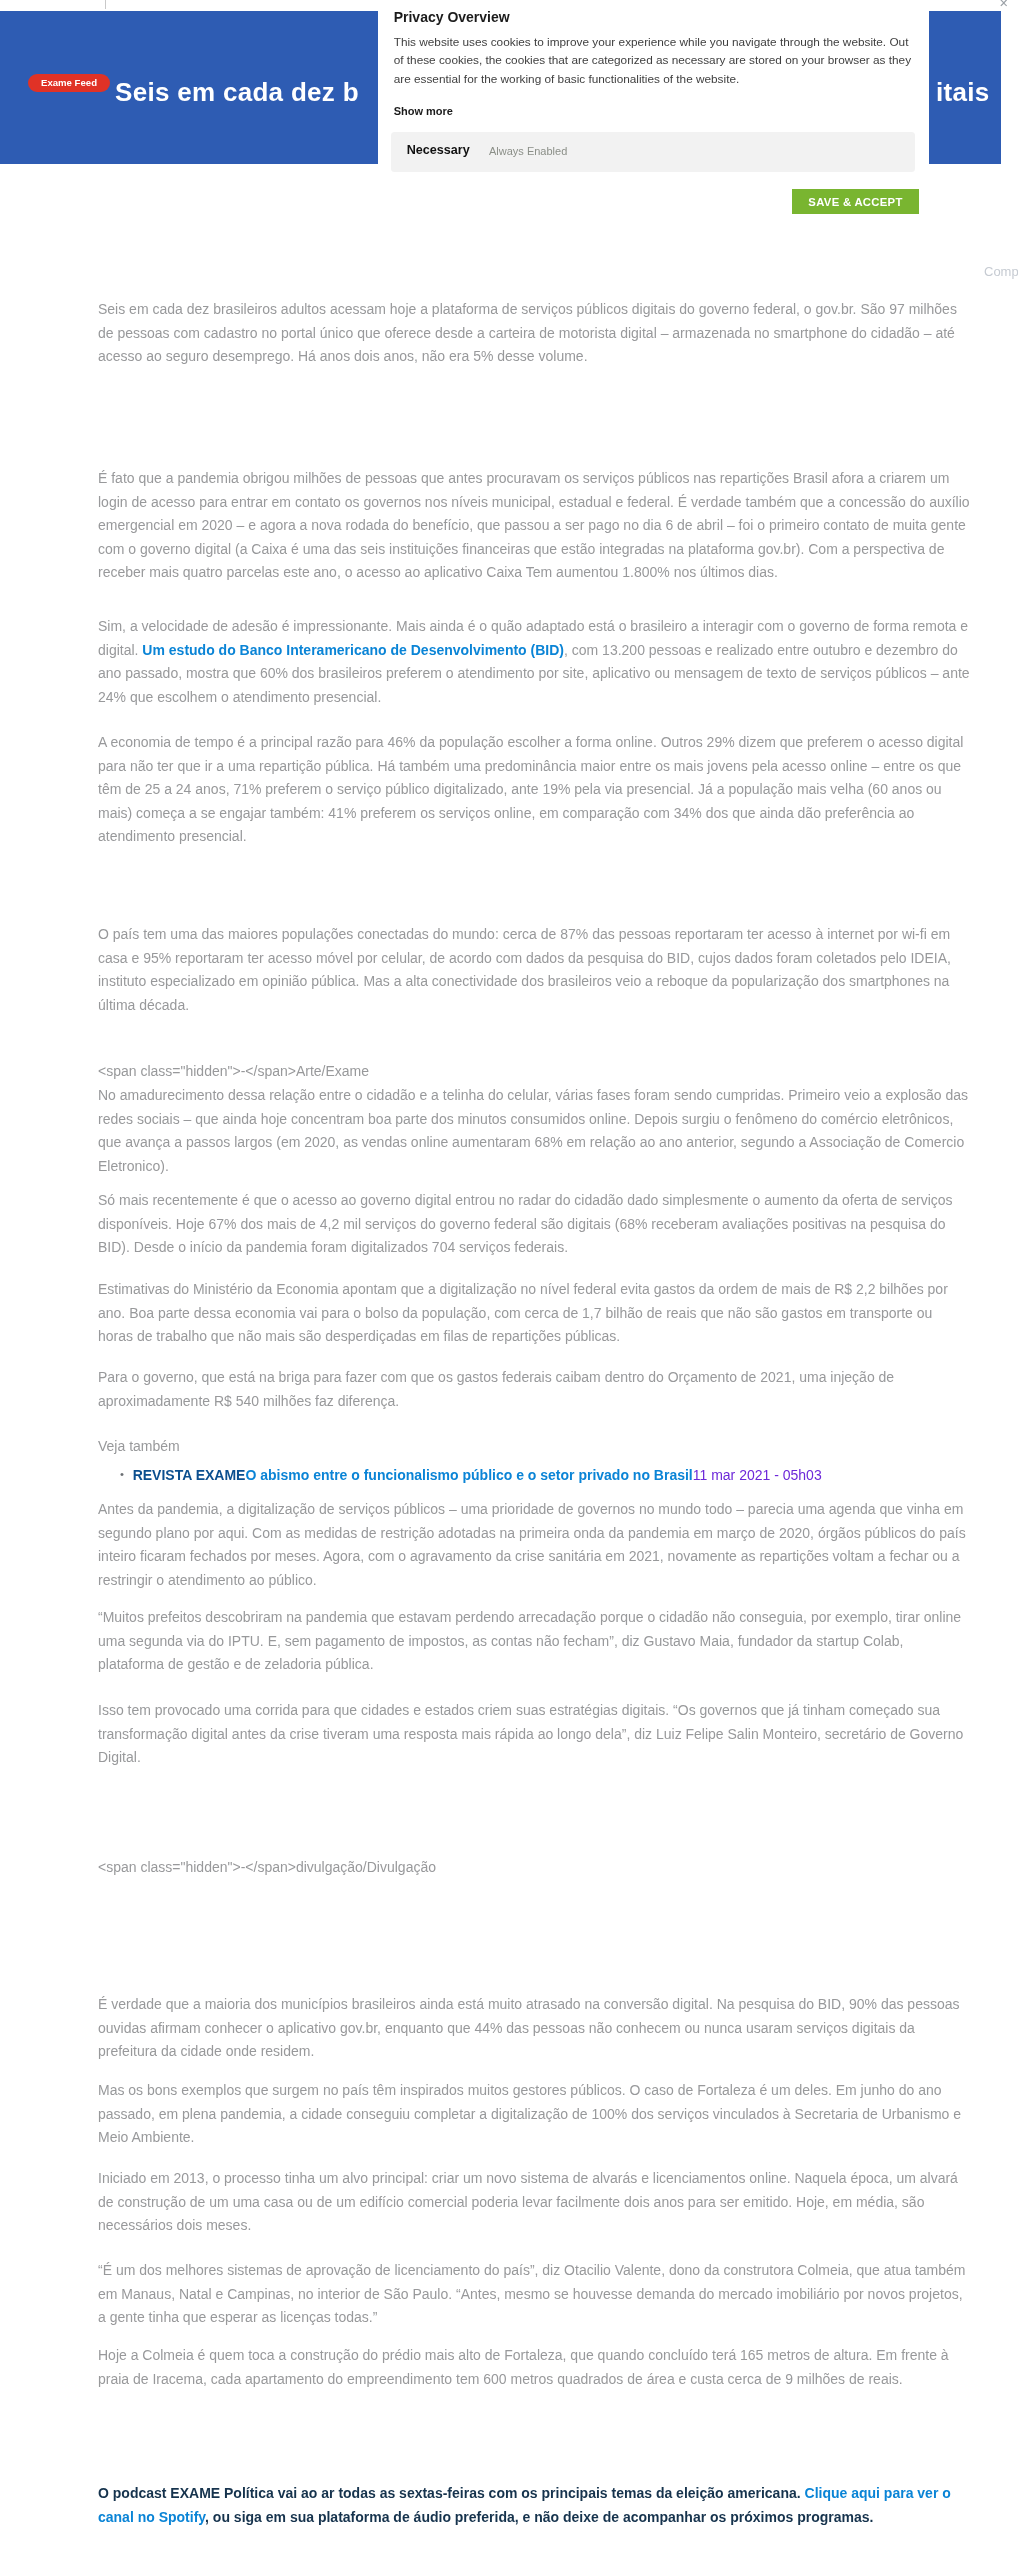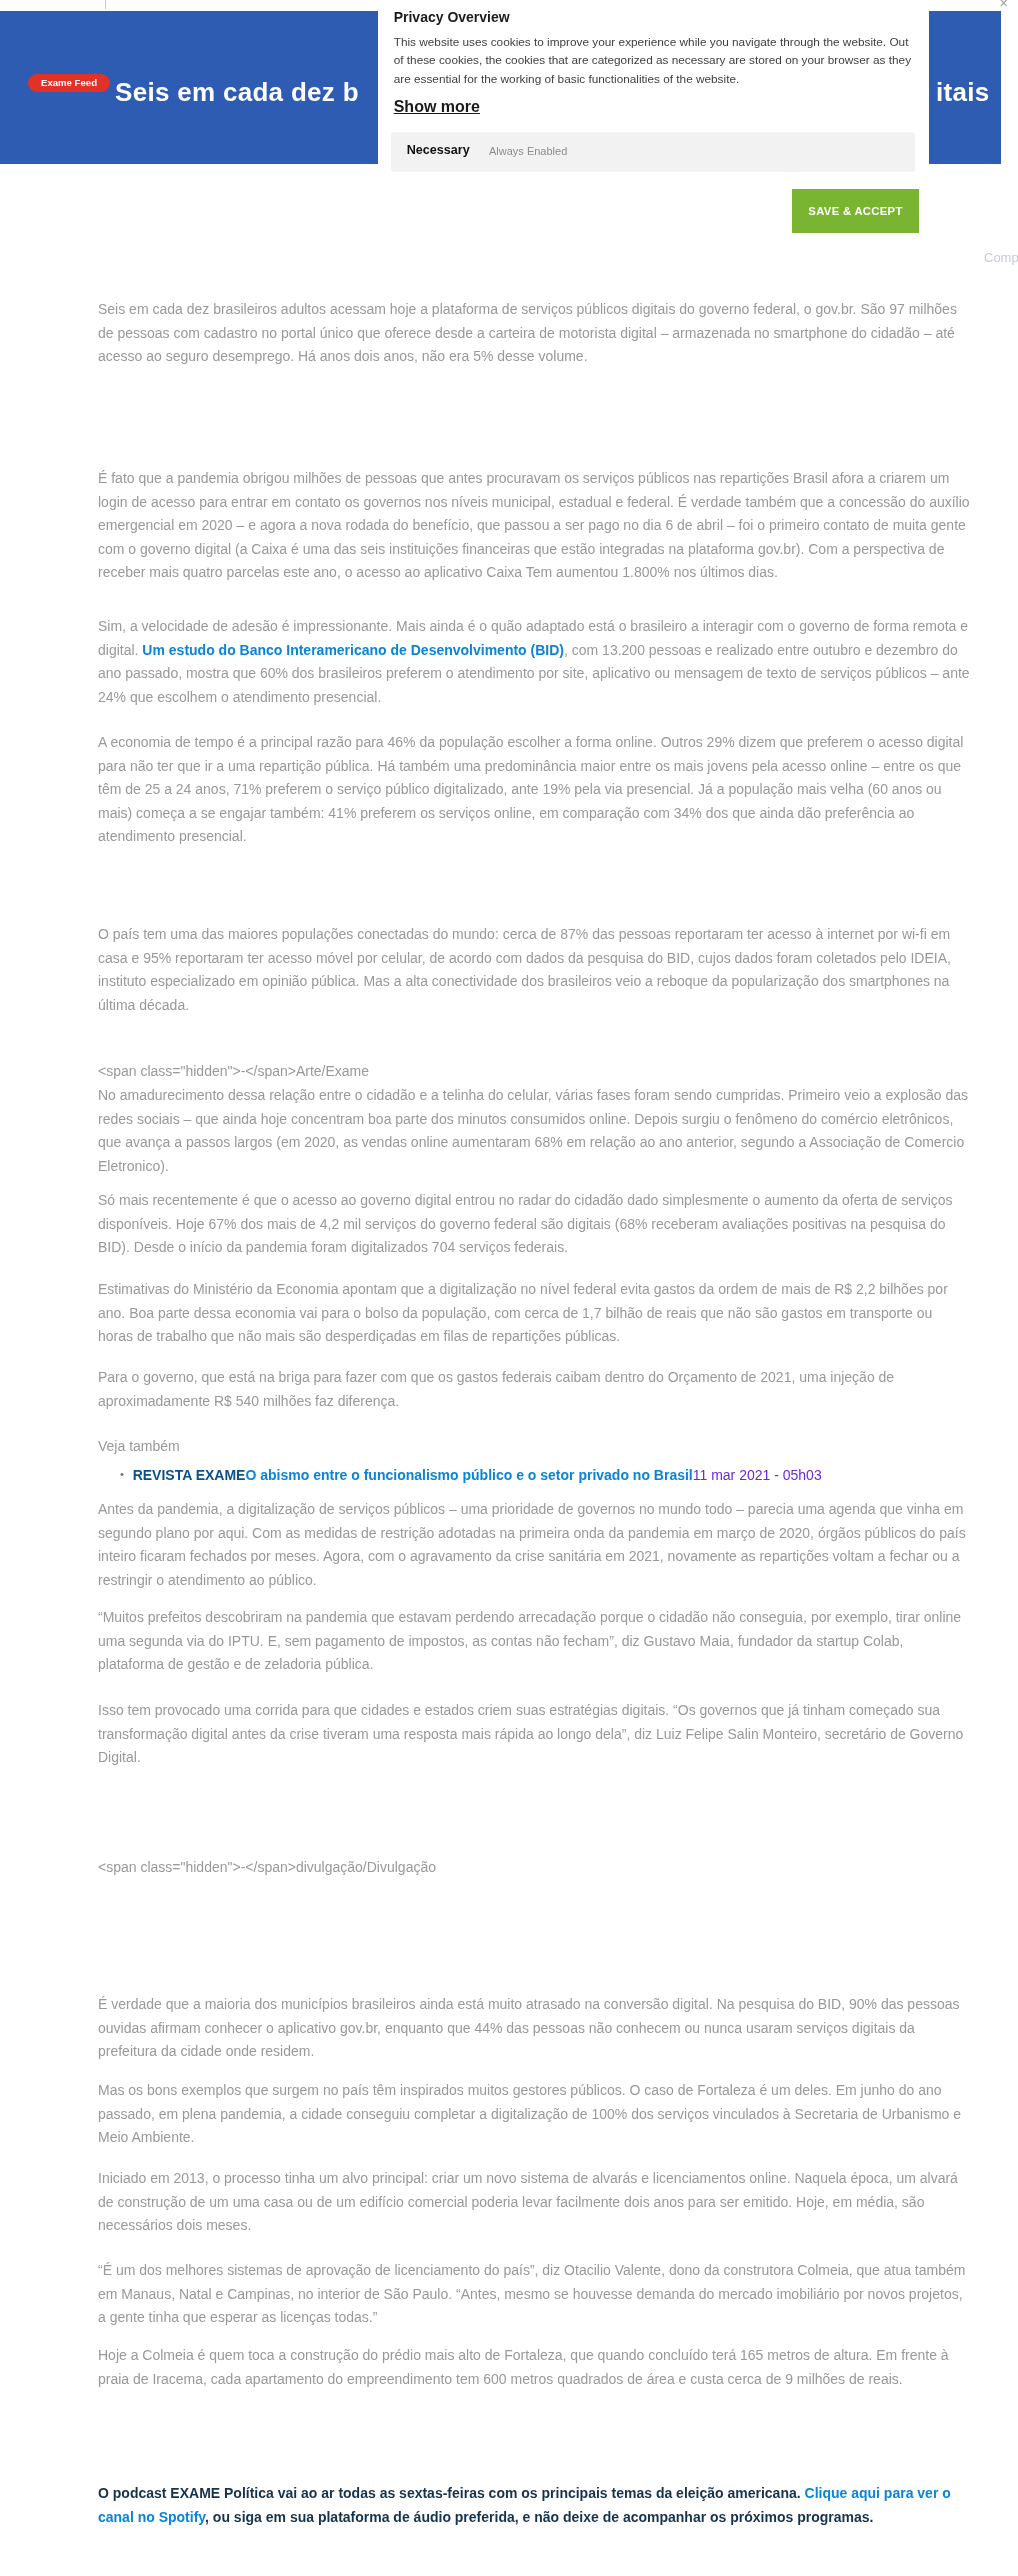--- a/index.html
+++ b/index.html
@@ -14,28 +14,28 @@
   .badge{position:absolute;left:28px;top:63px;background:#e03226;color:#fff;font-size:9.6px;
          font-weight:bold;padding:3.5px 13px;border-radius:10.5px;white-space:nowrap;}
   .title-frag{position:absolute;top:66px;font-size:26px;font-weight:600;color:#ffffff;white-space:nowrap;letter-spacing:0.3px;}
   .title-left{left:115px;}
   .title-right{left:936px;}
 
   
   .dialog{position:absolute;left:378px;top:0;width:551px;height:228px;background:#ffffff;}
   .dlg-title{position:absolute;left:15.7px;top:8.7px;font-size:14px;font-weight:bold;color:#1b1b1b;text-align:center;}
   .dlg-body{position:absolute;left:15.7px;top:33px;width:518px;margin:0;font-size:11.8px;line-height:18.3px;color:#3f3f3f;}
-  .dlg-showmore{position:absolute;left:15.7px;top:98px;font-size:16px;font-weight:bold;color:#1b1b1b;
-                text-decoration:underline;cursor:pointer;}
+  .dlg-showmore{position:absolute;left:15.7px;top:105px;font-size:11px;font-weight:bold;color:#1b1b1b;
+                cursor:pointer;}
   .dlg-necessary{position:absolute;left:13px;top:132px;width:524px;height:40px;background:#f2f2f2;border-radius:3.5px;cursor:pointer;}
   .nec-label{position:absolute;left:15.7px;top:11.3px;font-size:12.6px;font-weight:bold;color:#111111;}
   .nec-status{position:absolute;left:98px;top:13px;font-size:11px;color:#8b8f88;}
-  .save-btn{position:absolute;left:792px;top:189px;width:127px;height:44px;border:none;cursor:pointer;
+  .save-btn{position:absolute;left:792px;top:189px;width:127px;height:25px;border:none;cursor:pointer;
             color:#ffffff;font-weight:bold;font-size:11.3px;letter-spacing:0.3px;font-family:inherit;}
-  .share{position:absolute;left:984px;top:250px;font-size:13px;color:#c6cbd2;cursor:pointer;white-space:nowrap;}
+  .share{position:absolute;left:984px;top:264px;font-size:13px;color:#c6cbd2;cursor:pointer;white-space:nowrap;}
 
   
   .para{position:absolute;left:98px;width:872px;margin:0;font-size:14px;line-height:23.5px;color:#98999b;}
   .link{color:#0a84d6;font-weight:bold;text-decoration:none;cursor:pointer;}
   .bullet{position:absolute;left:120px;width:846px;font-size:14px;line-height:24.4px;color:#98999b;}
   .dot{color:#6b6f73;font-size:11.3px;margin-right:8.7px;vertical-align:1.7px;}
   .bullet-link{color:#0a84d6;font-weight:bold;text-decoration:none;cursor:pointer;}
   .seealso-source{color:#0b4f8f;font-weight:bold;text-decoration:none;cursor:pointer;}
   .seealso-title{color:#0a84d6;font-weight:bold;text-decoration:none;cursor:pointer;}
   .seealso-date{color:#6d28d9;margin-top:44px;}

